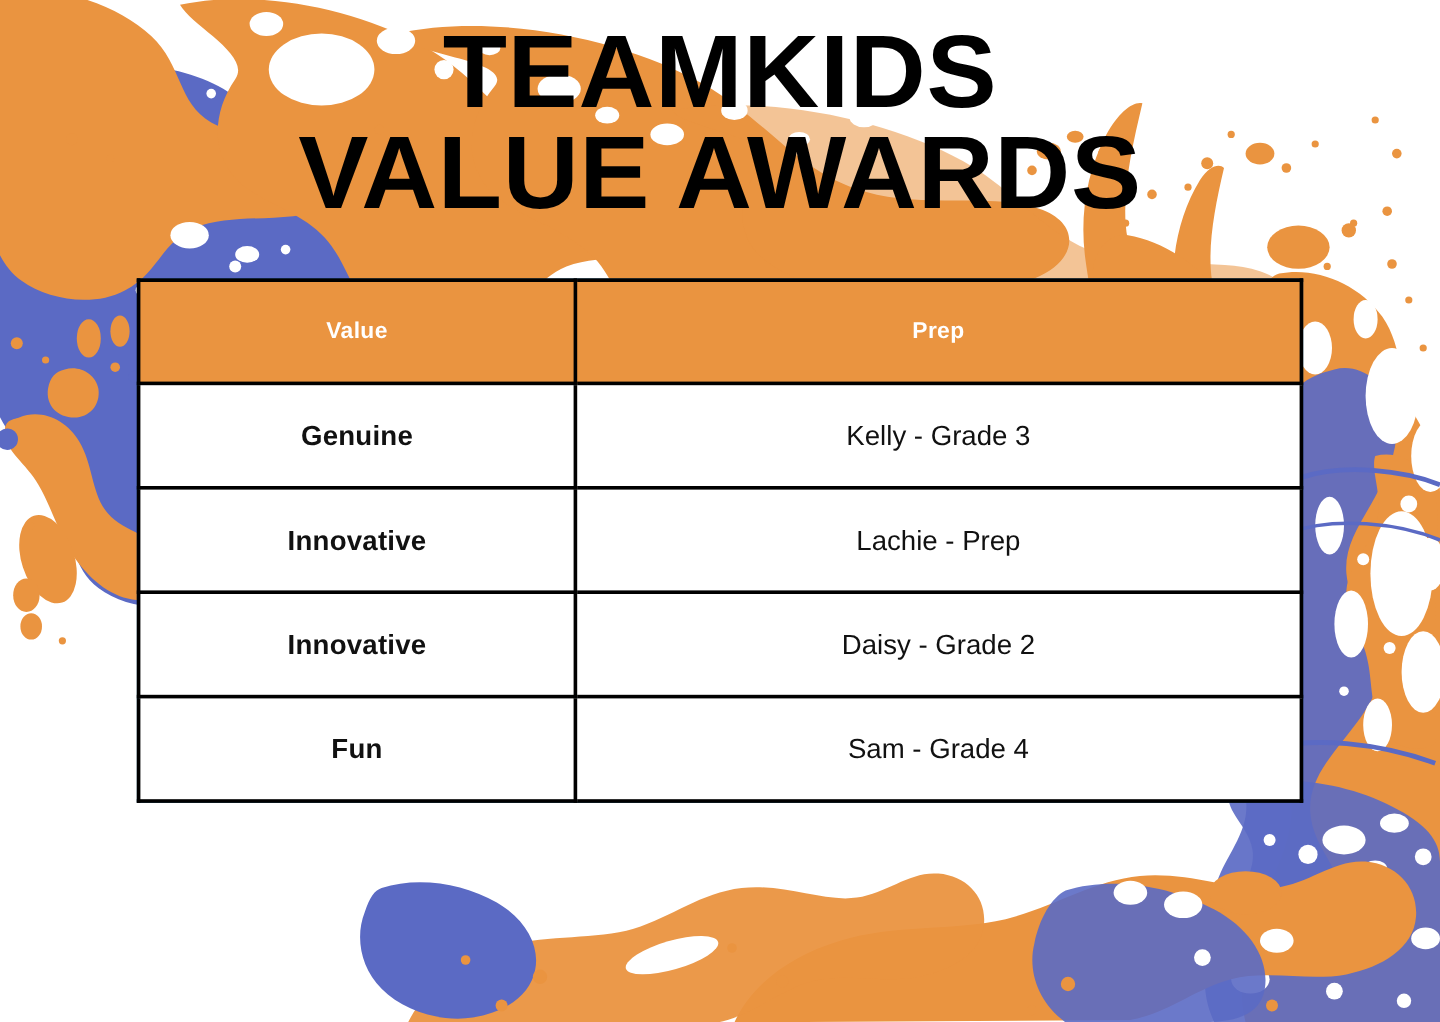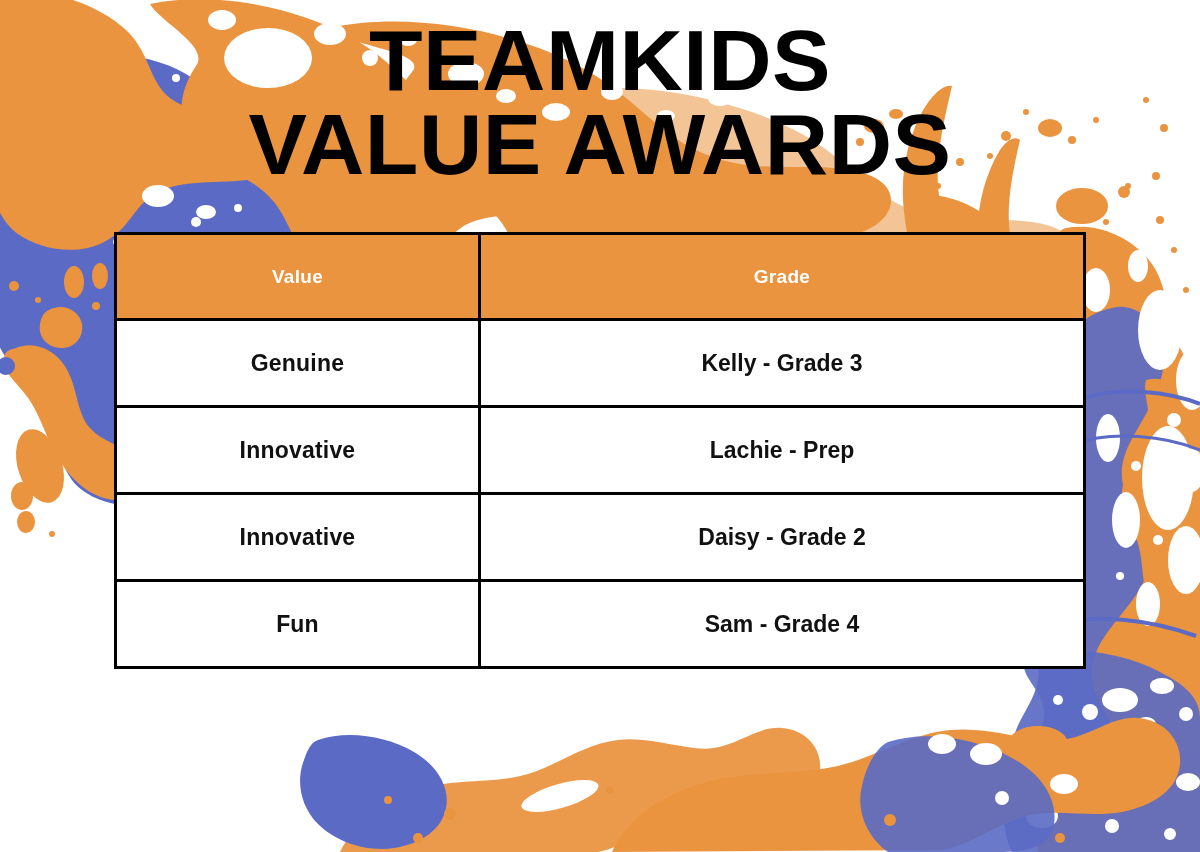--- a/index.html
+++ b/index.html
@@ -97,21 +97,21 @@
   table.awards tbody td {
     height: 87px;
     font-size: 23px;
     color: #111111;
   }
   table.awards tbody td.value-cell {
     font-weight: 700;
     letter-spacing: 0.2px;
   }
   table.awards tbody td.name-cell {
-    font-weight: 700;
+    font-weight: 400;
   }
 </style>
 </head>
 <body>
 
 <div id="poster">
 
   <svg id="splatter" viewBox="0 0 1200 852" preserveAspectRatio="none" xmlns="http://www.w3.org/2000/svg">
 
     <g>
@@ -416,21 +416,21 @@
 
   <div id="awards-table-wrap">
     <table class="awards">
       <colgroup>
         <col class="col-value">
         <col class="col-name">
       </colgroup>
       <thead>
         <tr>
           <th>Value</th>
-          <th>Grade</th>
+          <th>Prep</th>
         </tr>
       </thead>
       <tbody id="awards-body">
           <tr>
             <td class="value-cell">Genuine</td>
             <td class="name-cell">Kelly - Grade 3</td>
           </tr>
           <tr>
             <td class="value-cell">Innovative</td>
             <td class="name-cell">Lachie - Prep</td>

